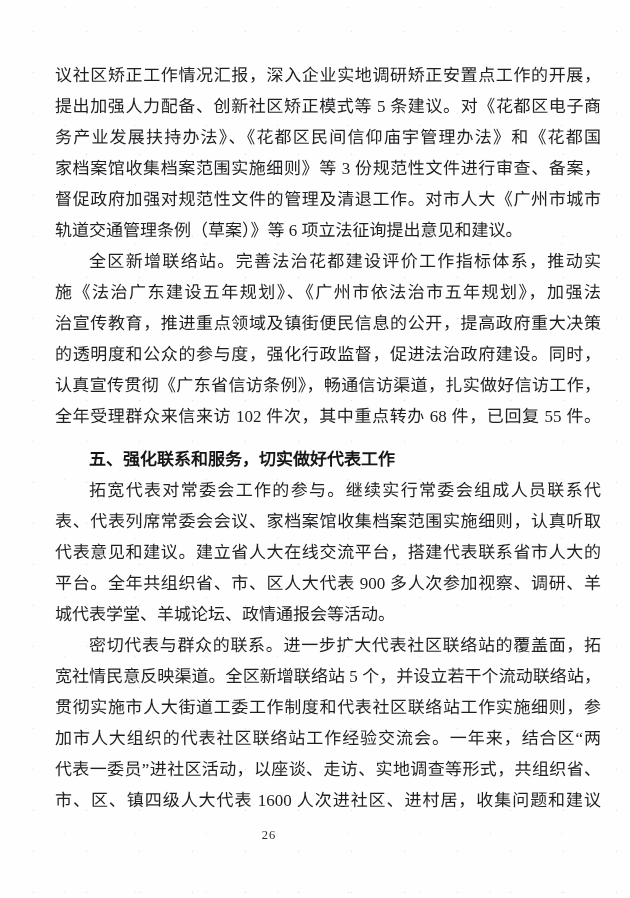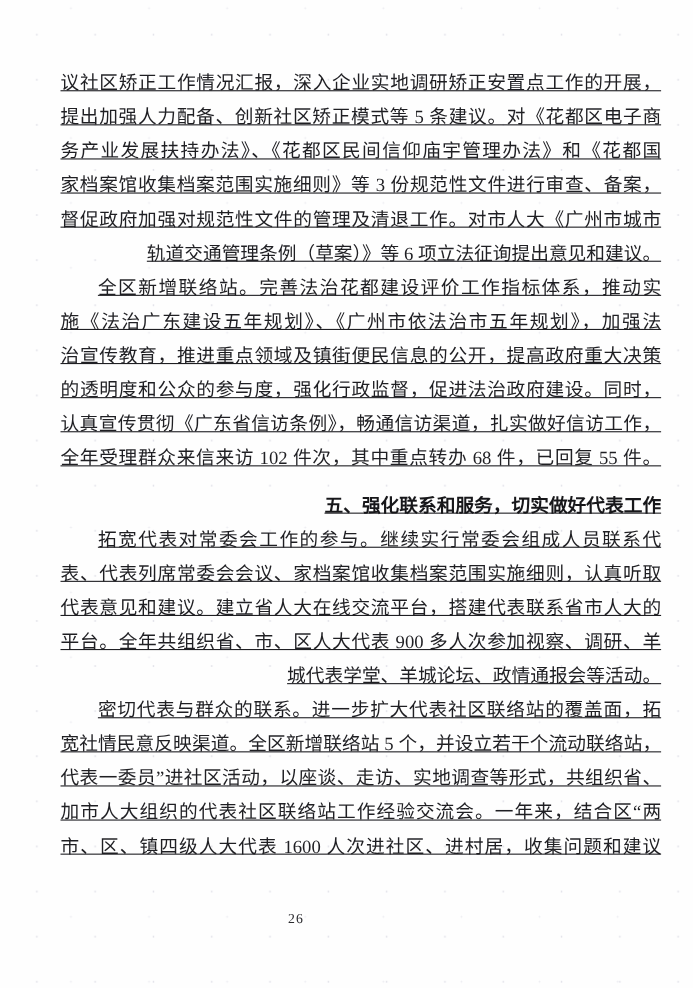--- a/index.html
+++ b/index.html
@@ -25,26 +25,26 @@
       radial-gradient(circle, #ececf1 0.6px, rgba(255,255,255,0) 1.1px);
     background-size: 53px 41px, 71px 59px;
     background-position: 7px 11px, 29px 37px;
   }
   .doc {
     position: absolute;
     left: 55px;
     top: 60px;
     width: 546px;
   }
-  .block { margin: 0; text-decoration: underline; }
+  .block { margin: 0; }
   .line {
     height: 31px;
     line-height: 31px;
     font-size: 17px;
-    text-align: right;
+    text-align: left;
   }
   .line.fill {
     text-align: justify;
     text-align-last: justify;
   }
   .line.indent {
     text-indent: 2em;
   }
   .block.heading .line {
     font-family: "Liberation Sans", sans-serif;
@@ -91,19 +91,20 @@
       <div class="block body">
         <div class="line fill indent">拓宽代表对常委会工作的参与。继续实行常委会组成人员联系代</div>
         <div class="line fill">表、代表列席常委会会议、家档案馆收集档案范围实施细则，认真听取</div>
         <div class="line fill">代表意见和建议。建立省人大在线交流平台，搭建代表联系省市人大的</div>
         <div class="line fill">平台。全年共组织省、市、区人大代表 900 多人次参加视察、调研、羊</div>
         <div class="line">城代表学堂、羊城论坛、政情通报会等活动。</div>
       </div>
       <div class="block body">
         <div class="line fill indent">密切代表与群众的联系。进一步扩大代表社区联络站的覆盖面，拓</div>
         <div class="line fill">宽社情民意反映渠道。全区新增联络站 5 个，并设立若干个流动联络站，</div>
+        <div class="line fill">贯彻实施市人大街道工委工作制度和代表社区联络站工作实施细则，参</div>
+        <div class="line fill">加市人大组织的代表社区联络站工作经验交流会。一年来，结合区“两</div>
         <div class="line fill">代表一委员”进社区活动，以座谈、走访、实地调查等形式，共组织省、</div>
-        <div class="line fill">加市人大组织的代表社区联络站工作经验交流会。一年来，结合区“两</div>
         <div class="line fill">市、区、镇四级人大代表 1600 人次进社区、进村居，收集问题和建议</div>
       </div>
     </main>
   <footer class="pageno">26</footer>
 </div>
 
 </body></html>

